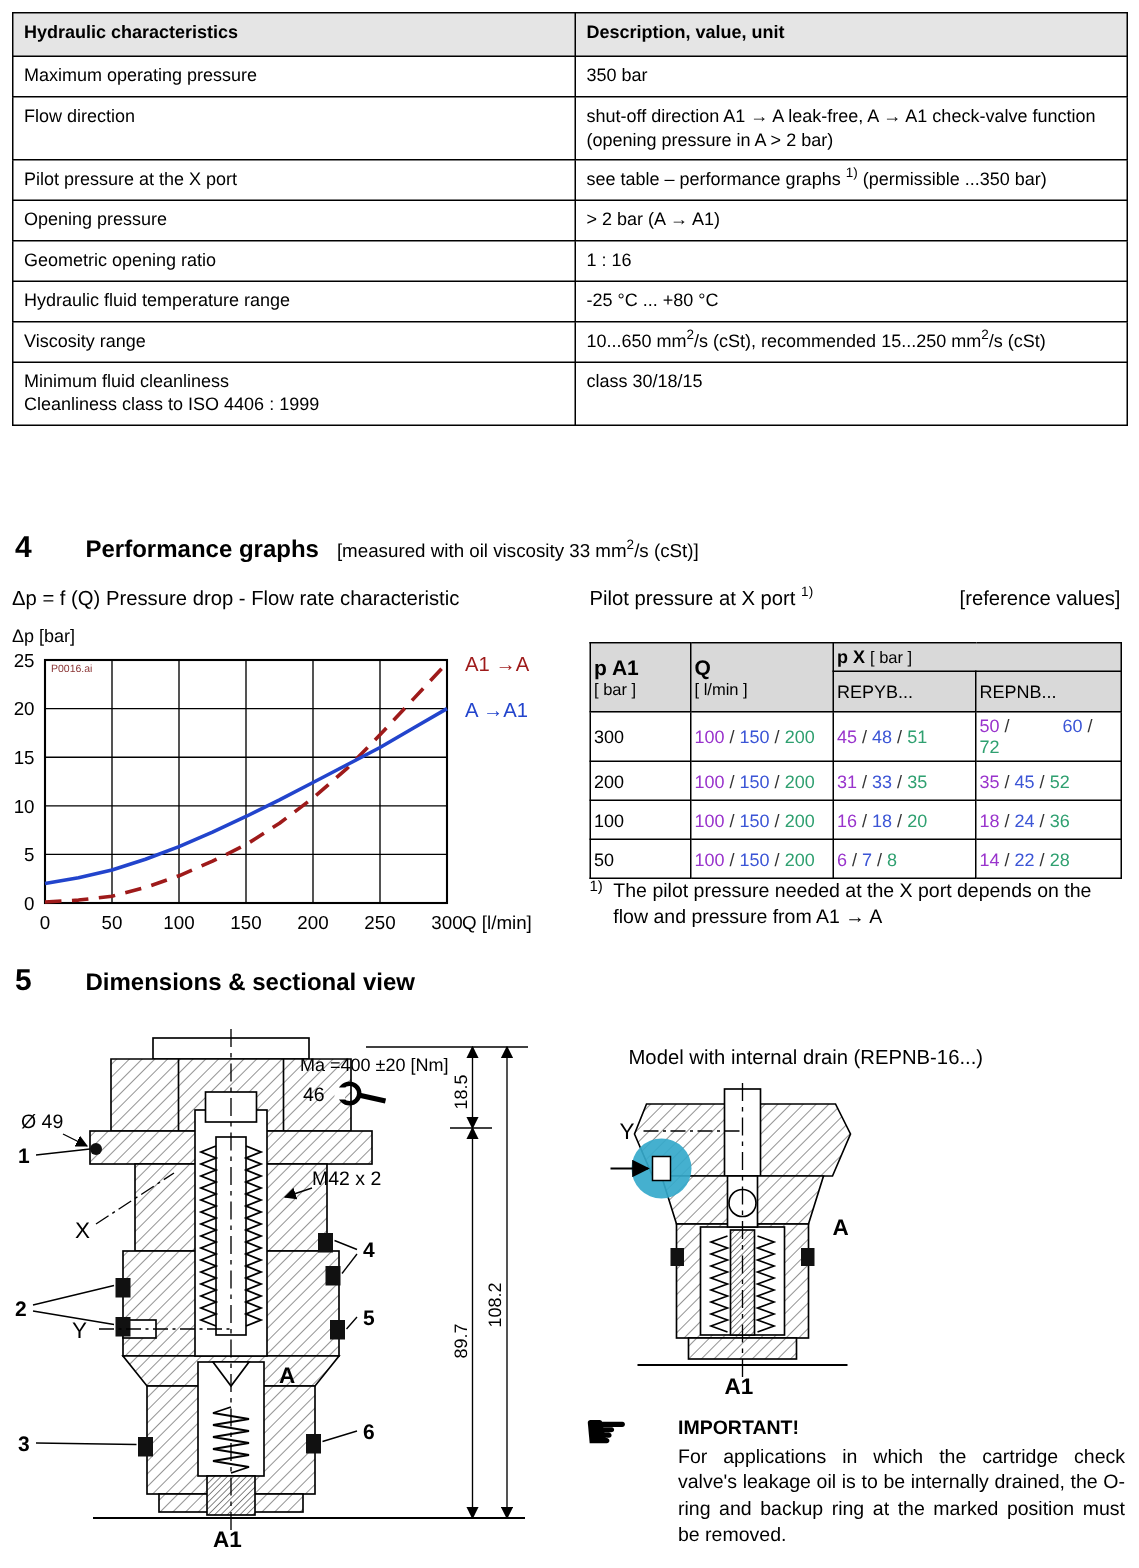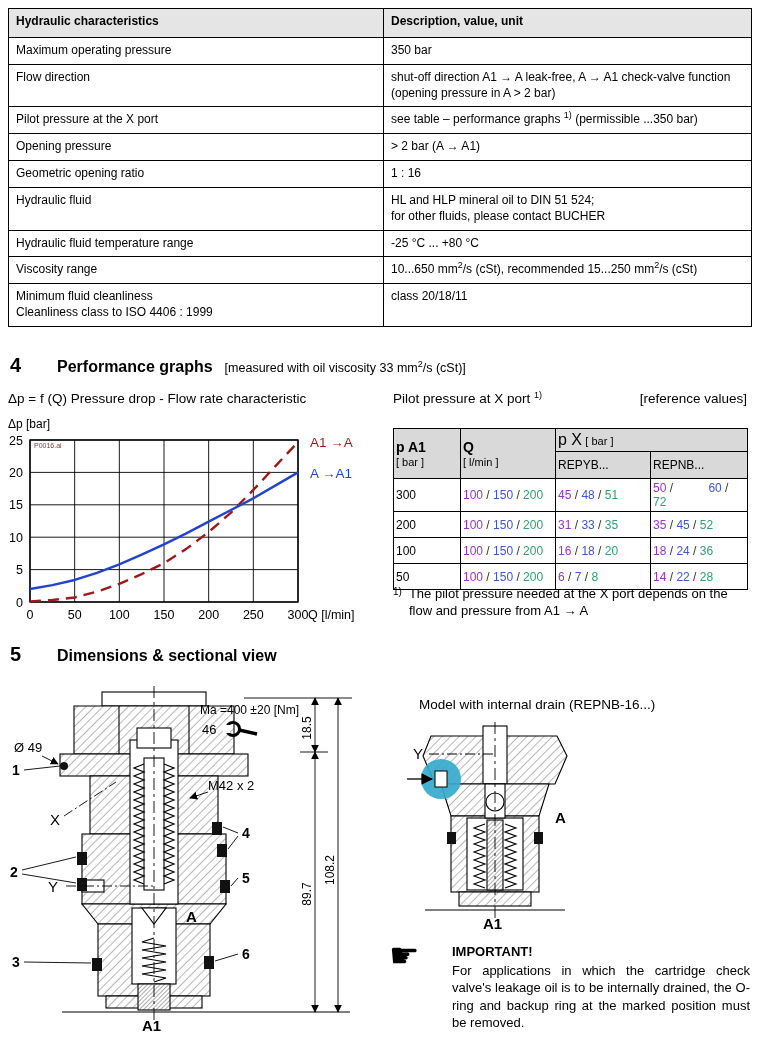--- a/index.html
+++ b/index.html
@@ -28,21 +28,21 @@
   
   #pilot-head{left:393px;top:391px;width:354px;display:flex;justify-content:space-between;font-size:13.5px}
   #ref-values{}
   #pilot-table{left:393px;top:428px;width:354px}
   #pilot-table table{border-collapse:collapse;width:100%;table-layout:fixed;border:1.5px solid #000}
   #pilot-table th,#pilot-table td{border:1px solid #000;text-align:left;font-size:12px;padding:2px}
   #pilot-table th{background:#d9d9d9;font-weight:normal}
   #pilot-table td{height:21px;vertical-align:middle}
   .h-main{display:block;font-size:14px;font-weight:bold;padding-top:2px}
   .h-sub{display:block;font-size:11px;padding:1px 0 2px}
-  .h-inline-main{font-size:16px;font-weight:normal}
+  .h-inline-main{font-size:12px;font-weight:bold}
   .h-inline-sub{font-size:11px}
   .subhdr{font-size:12px;height:22px}
   .sep{color:#333}
 
   #footnote{left:393px;top:586px;width:358px;display:flex;font-size:13px;line-height:1.3}
   #footnote .fn-sup{font-size:10px;vertical-align:super;margin-right:7px;line-height:1.1}
 
   #sec4{left:10px;top:354px}
   #sec5{left:10px;top:643px}
 
@@ -81,36 +81,31 @@
         </tr>
     <tr>
           <td>Opening pressure</td>
           <td>&gt; 2 bar (A → A1)</td>
         </tr>
     <tr>
           <td>Geometric opening ratio</td>
           <td>1 : 16</td>
         </tr>
     <tr>
-          <td>Hydraulic fluid</td>
-          <td>HL and HLP mineral oil to DIN 51 524;
-for other fluids, please contact BUCHER</td>
-        </tr>
-    <tr>
           <td>Hydraulic fluid temperature range</td>
           <td>-25 °C ... +80 °C</td>
         </tr>
     <tr>
           <td>Viscosity range</td>
           <td>10...650 mm<sup>2</sup>/s (cSt), recommended 15...250 mm<sup>2</sup>/s (cSt)</td>
         </tr>
     <tr>
           <td>Minimum fluid cleanliness
 Cleanliness class to ISO 4406 : 1999</td>
-          <td>class 20/18/11</td>
+          <td>class 30/18/15</td>
         </tr>
   </tbody>
     </table>
 </div>
 
 <div class="abs sec-head" id="sec4">
   <span class="sec-num">4</span>
   <span class="sec-title">Performance graphs</span>
   <span class="sec-note">[measured with oil viscosity 33 mm<sup>2</sup>/s (cSt)]</span>
 </div>

